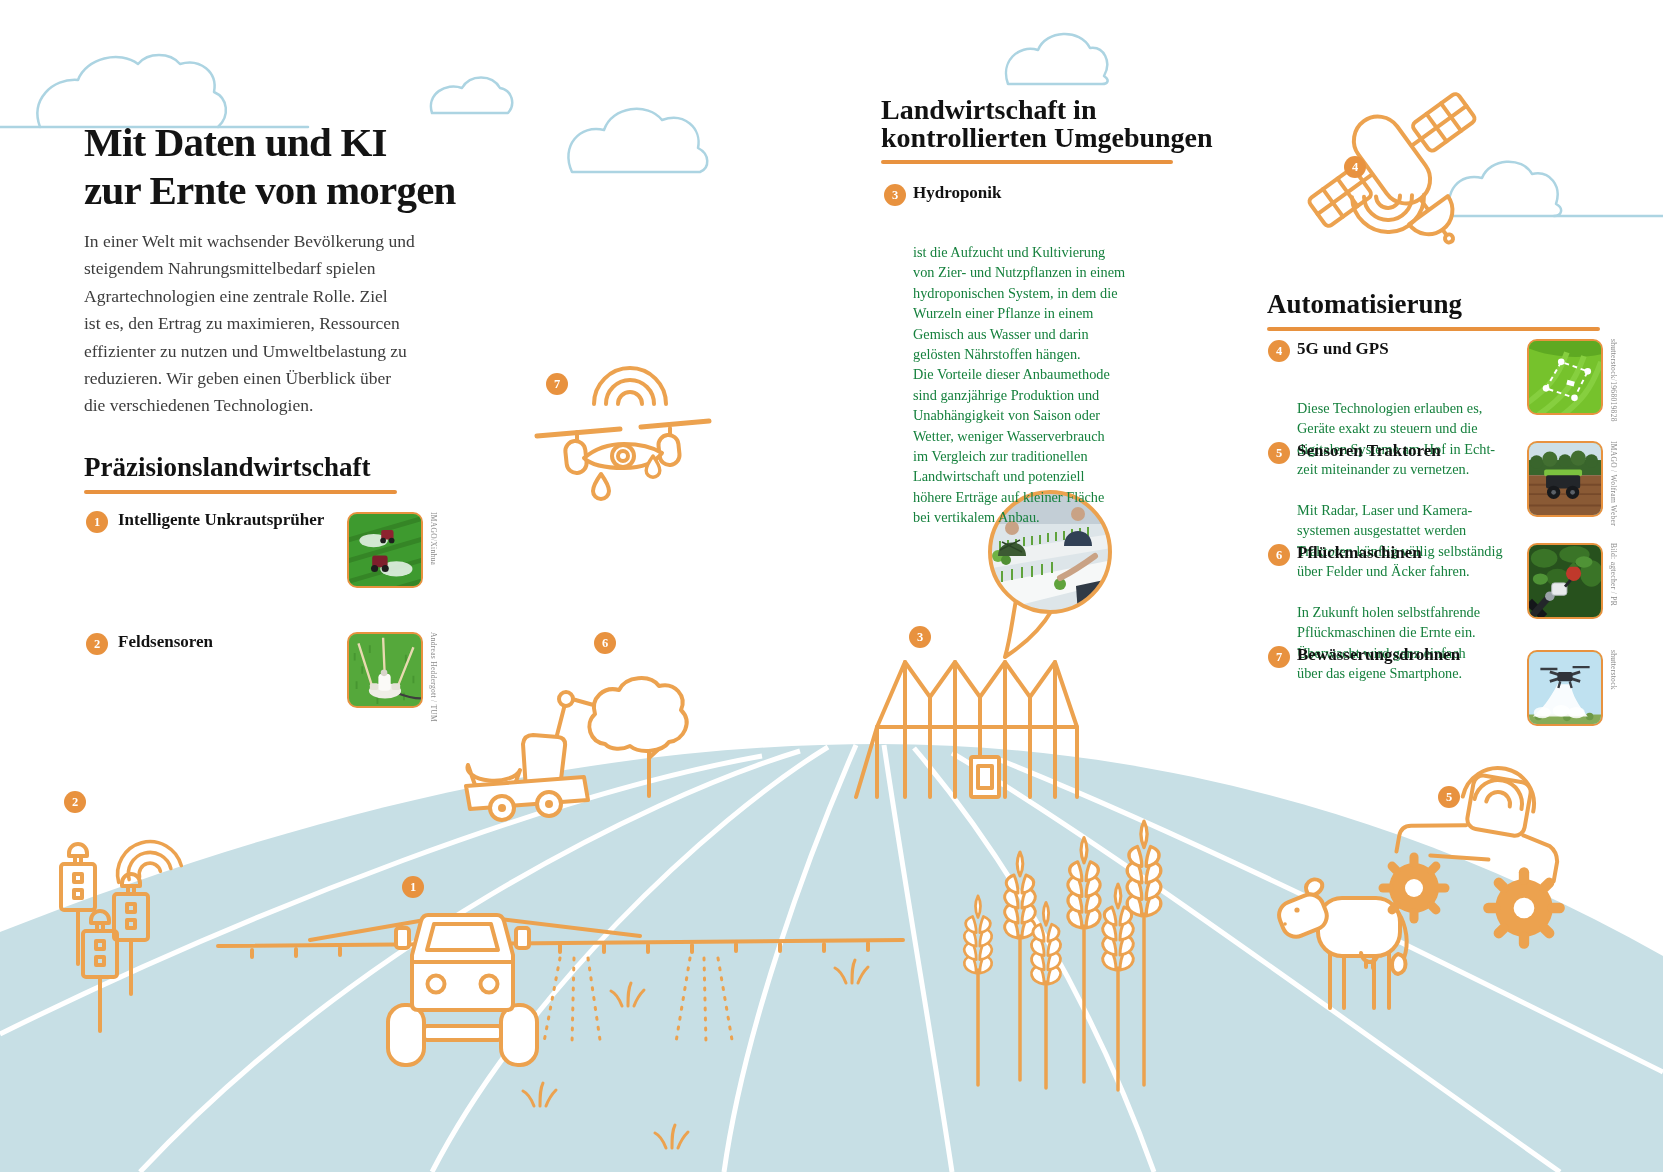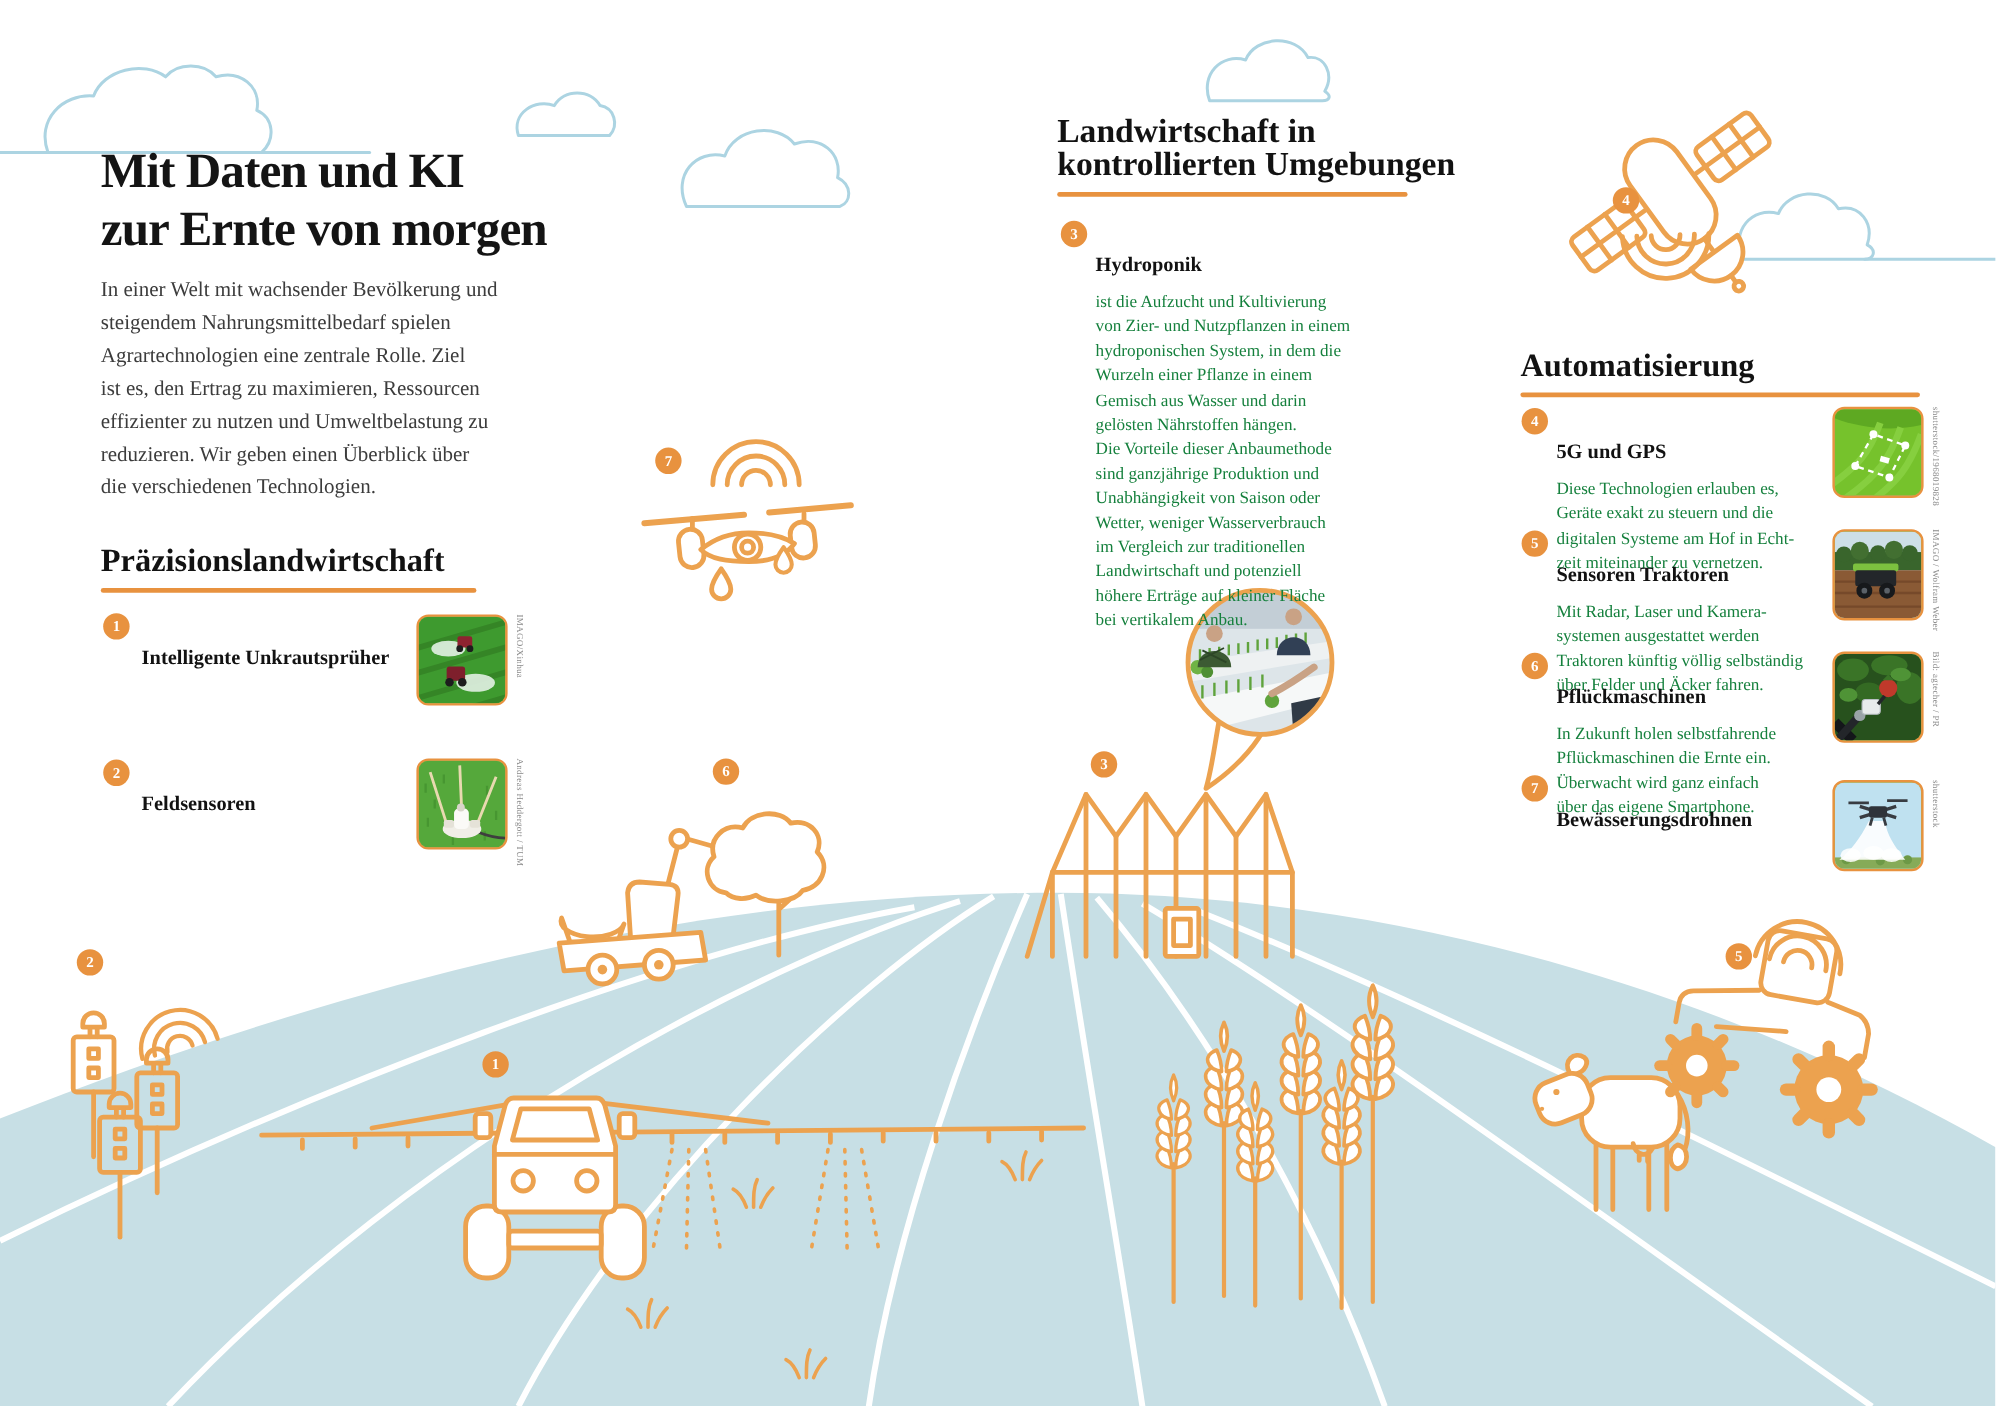--- a/index.html
+++ b/index.html
@@ -8,21 +8,21 @@
           font-family:Liberation Serif, serif;color:#1c1c1c;}
   .abs{position:absolute;}
   .h1{font-size:41px;font-weight:700;line-height:48px;letter-spacing:-0.8px;color:#141414;white-space:pre-line;}
   .intro{font-size:17.5px;line-height:27.4px;color:#3c3c3c;white-space:pre-line;}
   .h2{font-weight:700;color:#121212;white-space:pre-line;}
   .h2.big{font-size:27px;line-height:31px;}
   .h2.mid{font-size:28px;line-height:28px;}
   .rule{height:3.5px;background:var(--accent);border-radius:2px;}
   .badge{width:22px;height:22px;border-radius:50%;background:var(--accent);color:#fff;
          font-size:12.5px;font-weight:700;display:flex;align-items:center;justify-content:center;z-index:6;}
-  .item-title{font-size:17px;font-weight:700;color:#121212;white-space:nowrap;margin-top:28px;}
+  .item-title{font-size:17px;font-weight:700;color:#121212;white-space:nowrap;}
   .item-text{font-size:14.3px;line-height:20.4px;color:#15803d;white-space:pre-line;width:290px;margin-top:34px;}
   .photo{width:76px;height:76px;border:2.5px solid var(--accent);border-radius:10px;overflow:hidden;
          box-sizing:border-box;background:#8fbf63;z-index:5;}
   .photo svg{display:block;width:100%;height:100%;}
   .credit{writing-mode:vertical-rl;font-size:7.5px;color:#8a8a8a;letter-spacing:.3px;white-space:nowrap;height:90px;}
   .scene{position:absolute;left:0;top:0;width:1663px;height:1172px;z-index:1;}
   .text-layer{z-index:4;}
   .ln{fill:none;stroke:var(--lineart);stroke-width:4;stroke-linecap:round;stroke-linejoin:round;}
   .lnf{fill:#fff;stroke:var(--lineart);stroke-width:4;stroke-linecap:round;stroke-linejoin:round;}
   .lf{fill:var(--lineart);stroke:none;}

